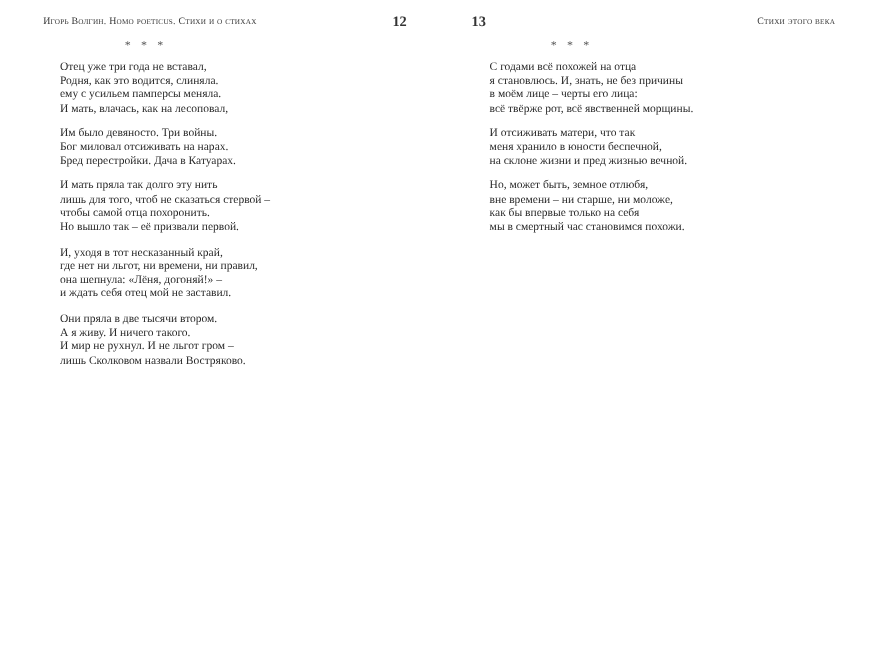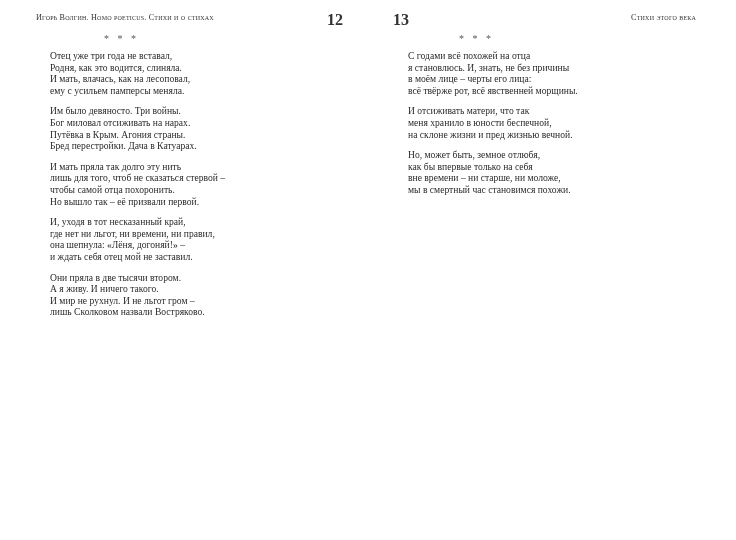--- a/index.html
+++ b/index.html
@@ -4,21 +4,21 @@
 <style>
   html, body { margin:0; padding:0; }
   body { width:736px; height:540px; background:#ffffff; position:relative; overflow:hidden;
          font-family:"Liberation Serif","DejaVu Serif",serif; color:#2a2a2a; }
   .page { position:absolute; top:0; height:468px; width:368px; }
   .left { left:0; }
   .right { left:364px; }
   .running-head { position:absolute; top:13px; font-size:8.2px; letter-spacing:0.2px; font-variant:small-caps; color:#333; }
   .left .running-head { left:36px; }
   .right .running-head { right:36px; }
-  .page-num { position:absolute; top:11px; font-size:16px; font-weight:bold; color:#333; }
+  .page-num { position:absolute; top:11px; font-size:12px; font-weight:bold; color:#333; }
   .left .page-num { left:327px; }
   .right .page-num { left:29px; }
   .stars { position:absolute; top:33px; font-size:10px; letter-spacing:3px; color:#555; }
   .left .stars { left:104px; }
   .right .stars { left:95px; }
   .poem { position:absolute; top:50px; font-size:9.6px; line-height:11.6px; }
   .left .poem { left:50px; }
   .right .poem { left:14px; }
   .stanza { margin:0 0 9px 0; }
   .line { white-space:nowrap; }
@@ -27,27 +27,26 @@
 <body>
 
 <div class="page left">
   <div class="running-head">Игорь Волгин. Homo poeticus. Стихи и о стихах</div>
   <div class="page-num">12</div>
   <div class="stars">* * *</div>
   <div class="poem">
     <div class="stanza">
       <div class="line">Отец уже три года не вставал,</div>
       <div class="line">Родня, как это водится, слиняла.</div>
+      <div class="line">ему с усильем памперсы меняла.</div>
       <div class="line">И мать, влачась, как на лесоповал,</div>
-      <div class="line">ему с усильем памперсы меняла.</div>
     </div>
     <div class="stanza">
       <div class="line">Им было девяносто. Три войны.</div>
       <div class="line">Бог миловал отсиживать на нарах.</div>
-      <div class="line">Путёвка в Крым. Агония страны.</div>
       <div class="line">Бред перестройки. Дача в Катуарах.</div>
     </div>
     <div class="stanza">
       <div class="line">И мать пряла так долго эту нить</div>
       <div class="line">лишь для того, чтоб не сказаться стервой –</div>
       <div class="line">чтобы самой отца похоронить.</div>
       <div class="line">Но вышло так – её призвали первой.</div>
     </div>
     <div class="stanza">
       <div class="line">И, уходя в тот несказанный край,</div>
@@ -75,18 +74,18 @@
       <div class="line">в моём лице – черты его лица:</div>
       <div class="line">всё твёрже рот, всё явственней морщины.</div>
     </div>
     <div class="stanza">
       <div class="line">И отсиживать матери, что так</div>
       <div class="line">меня хранило в юности беспечной,</div>
       <div class="line">на склоне жизни и пред жизнью вечной.</div>
     </div>
     <div class="stanza">
       <div class="line">Но, может быть, земное отлюбя,</div>
+      <div class="line">вне времени – ни старше, ни моложе,</div>
       <div class="line">как бы впервые только на себя</div>
-      <div class="line">вне времени – ни старше, ни моложе,</div>
       <div class="line">мы в смертный час становимся похожи.</div>
     </div>
   </div>
 </div>
 
 </body></html>

